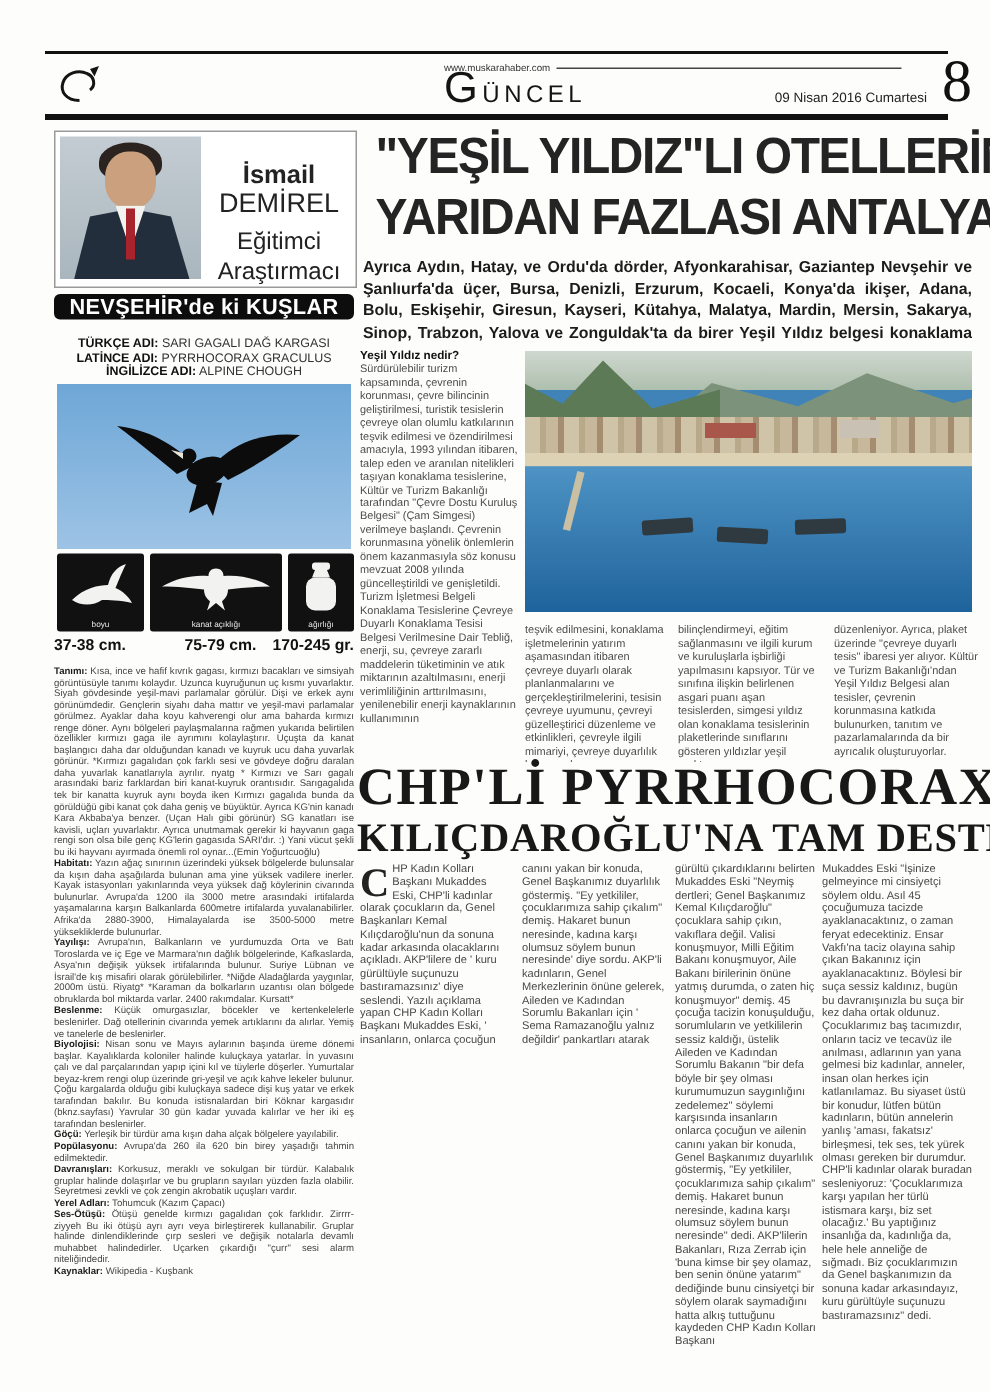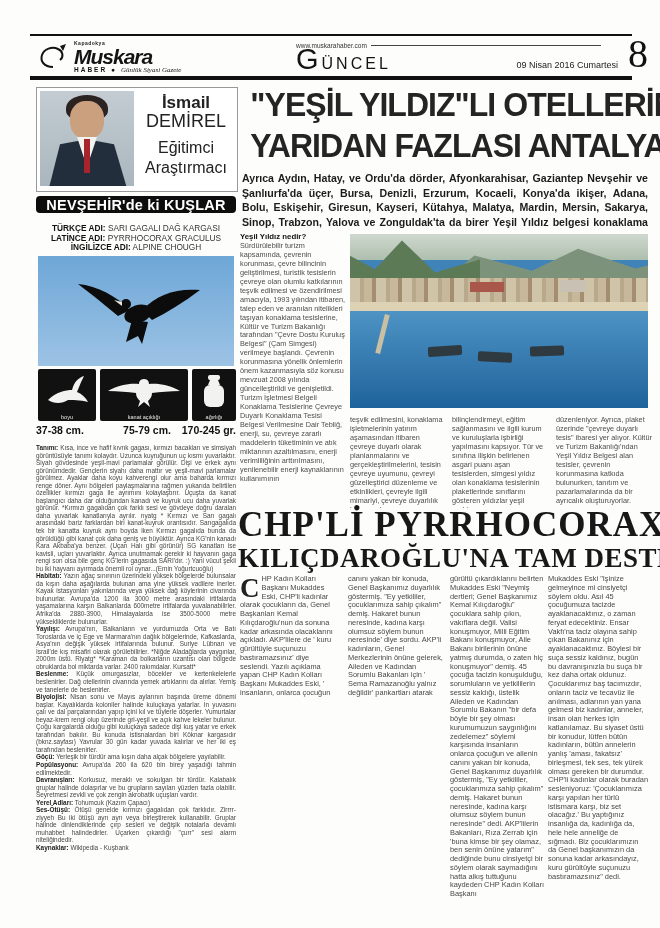--- a/index.html
+++ b/index.html
@@ -29,21 +29,21 @@
   
   .author-box{left:36px;top:87px;width:200px;height:103px;border:1px solid #999;background:#fff;}
   .author-photo{position:absolute;left:3px;top:3px;width:94px;height:95px;background:linear-gradient(#c3ccd2,#aab6be);overflow:hidden;}
   .a-hair{position:absolute;left:26px;top:4px;width:42px;height:26px;border-radius:50% 50% 40% 40%;background:#2b2320;}
   .a-face{position:absolute;left:30px;top:10px;width:34px;height:38px;border-radius:45%;background:#caa07e;}
   .a-suit{position:absolute;left:2px;top:44px;width:90px;height:52px;background:#232e3c;
           clip-path:polygon(8% 100%,20% 18%,50% 8%,80% 18%,94% 100%);}
   .a-shirt{position:absolute;left:37px;top:46px;width:20px;height:30px;background:#f2f2ee;
            clip-path:polygon(0 0,100% 0,50% 100%);}
   .a-tie{position:absolute;left:44px;top:48px;width:6px;height:34px;background:#a8242c;}
-  .author-name{position:absolute;left:100px;top:6px;width:98px;text-align:center;line-height:1.05;}
+  .author-name{position:absolute;left:100px;top:20px;width:98px;text-align:center;line-height:1.05;}
   .an1{font-size:17px;font-weight:800;}
   .an2{font-size:18px;font-weight:400;}
   .an-role{font-size:16px;font-weight:400;margin-top:7px;line-height:1.25;}
   .birds-banner{left:36px;top:196px;width:200px;height:17px;background:#0d0d0d;border-radius:4px;
                 color:#fff;font-weight:800;font-size:14.5px;display:flex;align-items:center;justify-content:center;
                 letter-spacing:.2px;transform-origin:center;}
   .bird-names{left:36px;top:224px;width:200px;font-size:8.3px;line-height:9.6px;text-align:center;color:#333;}
   .bird-names b{color:#111;}
   .bird-photo{left:38px;top:256px;width:196px;height:110px;background:linear-gradient(#6ea7d7,#9dc3e5);overflow:hidden;}
   .metric-box{top:369px;height:52px;background:#111;border-radius:2px;}
@@ -122,29 +122,20 @@
 
 <div class="page">
 
   <div class="abs top-rule"></div>
 
   <div class="abs logo">
     <svg width="34" height="30" viewBox="0 0 34 30">
       <path d="M17,25 C8,25 4,19 6,13 C8,7 16,4 22,7 C27,9 28,15 24,18" fill="none" stroke="#141414" stroke-width="2"></path>
       <path d="M24,4 L30,2 L27,9 Z" fill="#141414"></path>
     </svg>
-    <div class="logo-texts">
-      <div class="logo-small">Kapadokya</div>
-      <div class="logo-name">Muskara</div>
-      <div class="logo-sub">
-        <span>HABER</span>
-        <span>●</span>
-        <span class="logo-tagline">Günlük Siyasi Gazete</span>
-      </div>
-    </div>
   </div>
 
   <div class="abs guncel">
     <div class="url-row">
       <span>www.muskarahaber.com</span>
       <span class="url-line"></span>
     </div>
     <div class="guncel-word">GÜNCEL</div>
   </div>
 

